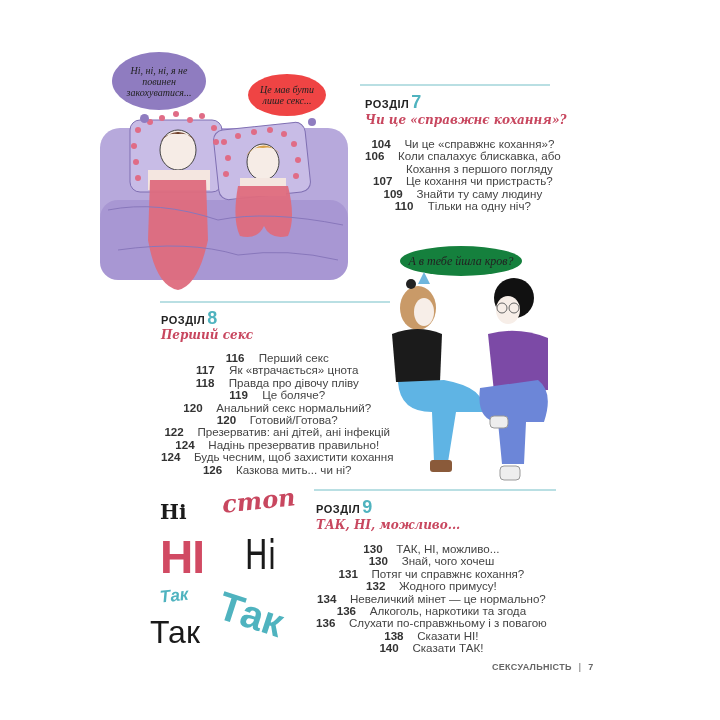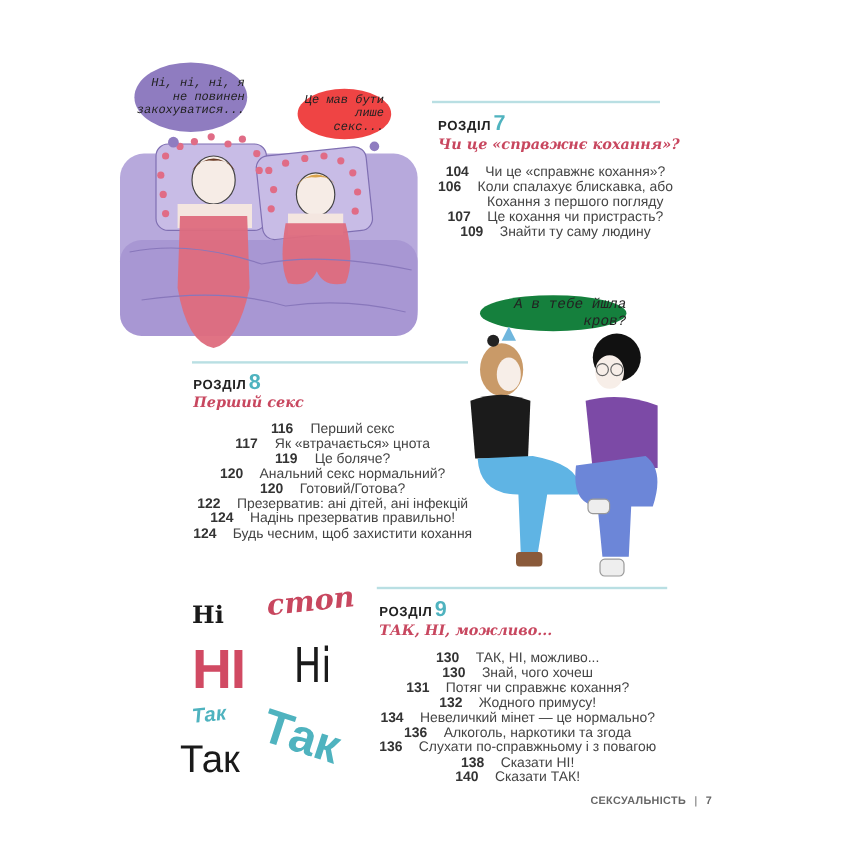--- a/index.html
+++ b/index.html
@@ -7,21 +7,21 @@
   .abs { position: absolute; }
   .rule { position: absolute; height: 2px; background: #b9dfe3; }
   .razdil { font-weight: bold; font-size: 11px; letter-spacing: 0.5px; color: #222; }
   .razdil .num { color: #4fb3bf; font-size: 18px; font-weight: bold; margin-left: 2px; }
   .subtitle { color: #c8475f; font-family: "DejaVu Serif", serif; font-style: italic; font-weight: bold; font-size: 12px; }
   .toc { position: absolute; font-size: 11.6px; line-height: 12.4px; color: #444; }
   .toc .row { display: flex; justify-content: center; }
   .toc .pg { width: 33px; font-weight: bold; color: #333; flex: none; }
   .toc .t { white-space: nowrap; }
   .footer { position: absolute; font-size: 9px; font-weight: bold; color: #666; letter-spacing: 0.3px; }
-  .bubble { position: absolute; border-radius: 50%; display: flex; align-items: center; justify-content: center; text-align: right; font-family: Liberation Mono, monospace; font-style: italic; color: #222; }
+  .bubble { position: absolute; border-radius: 50%; display: flex; align-items: center; justify-content: center; text-align: center; font-family: Liberation Serif, serif; font-style: italic; color: #222; }
   .word { position: absolute; font-weight: bold; white-space: nowrap; }
 </style>
 </head>
 <body>
 
 <div class="abs" style="left:98px;top:50px;width:260px;height:245px;">
   <svg width="260" height="245" viewBox="0 0 260 245">
 
     <rect x="2" y="78" width="248" height="150" rx="20" fill="#b7a9dc"></rect>
     <rect x="2" y="150" width="248" height="80" rx="18" fill="#a897d3"></rect>
@@ -96,20 +96,24 @@
       <span class="t">Кохання з першого погляду</span>
     </div>
   <div class="row">
       <span class="pg">107</span>
       <span class="t">Це кохання чи пристрасть?</span>
     </div>
   <div class="row">
       <span class="pg">109</span>
       <span class="t">Знайти ту саму людину</span>
     </div>
+  <div class="row">
+      <span class="pg">110</span>
+      <span class="t">Тільки на одну ніч?</span>
+    </div>
 </div>
 
 <div class="bubble" style="left:400px;top:246px;width:122px;height:30px;background:#15803d;border-radius:50%;font-size:12px;">
   <span>А в тебе йшла кров?</span>
 </div>
 <div class="abs" style="left:378px;top:272px;width:180px;height:216px;">
   <svg width="180" height="216" viewBox="0 0 180 216">
     <path d="M40 12 L46 0 L52 12Z" fill="#6fb6dd"></path>
 
     <ellipse cx="40" cy="36" rx="18" ry="22" fill="#c99a68"></ellipse>
@@ -138,20 +142,24 @@
 <div class="toc" style="left:161px;top:352px;">
   <div class="row">
       <span class="pg">116</span>
       <span class="t">Перший секс</span>
     </div>
   <div class="row">
       <span class="pg">117</span>
       <span class="t">Як «втрачається» цнота</span>
     </div>
   <div class="row">
+      <span class="pg">118</span>
+      <span class="t">Правда про дівочу пліву</span>
+    </div>
+  <div class="row">
       <span class="pg">119</span>
       <span class="t">Це боляче?</span>
     </div>
   <div class="row">
       <span class="pg">120</span>
       <span class="t">Анальний секс нормальний?</span>
     </div>
   <div class="row">
       <span class="pg">120</span>
       <span class="t">Готовий/Готова?</span>
@@ -160,20 +168,24 @@
       <span class="pg">122</span>
       <span class="t">Презерватив: ані дітей, ані інфекцій</span>
     </div>
   <div class="row">
       <span class="pg">124</span>
       <span class="t">Надінь презерватив правильно!</span>
     </div>
   <div class="row">
       <span class="pg">124</span>
       <span class="t">Будь чесним, щоб захистити кохання</span>
+    </div>
+  <div class="row">
+      <span class="pg">126</span>
+      <span class="t">Казкова мить... чи ні?</span>
     </div>
 </div>
 
 <div class="word" style="left:160px;top:500px;font-size:20px;font-family:'DejaVu Serif',serif;color:#1a1a1a;">Ні</div>
 <div class="word" style="left:222px;top:486px;font-size:24px;font-family:'DejaVu Serif',serif;font-style:italic;color:#c8475f;transform:rotate(-6deg);">стоп</div>
 <div class="word" style="left:160px;top:530px;font-size:46px;color:#d14a63;letter-spacing:-1px;">НІ</div>
 <div class="word" style="left:242px;top:532px;font-size:40px;font-weight:normal;font-family:'DejaVu Sans Condensed','DejaVu Sans',sans-serif;color:#1a1a1a;transform:scaleX(0.85);">Ні</div>
 <div class="word" style="left:160px;top:586px;font-size:17px;font-style:italic;color:#4fb3bf;transform:rotate(-6deg);">Так</div>
 <div class="word" style="left:218px;top:592px;font-size:40px;color:#4fb3bf;transform:rotate(18deg);">Так</div>
 <div class="word" style="left:150px;top:614px;font-size:32px;font-weight:normal;color:#1a1a1a;">Так</div>

